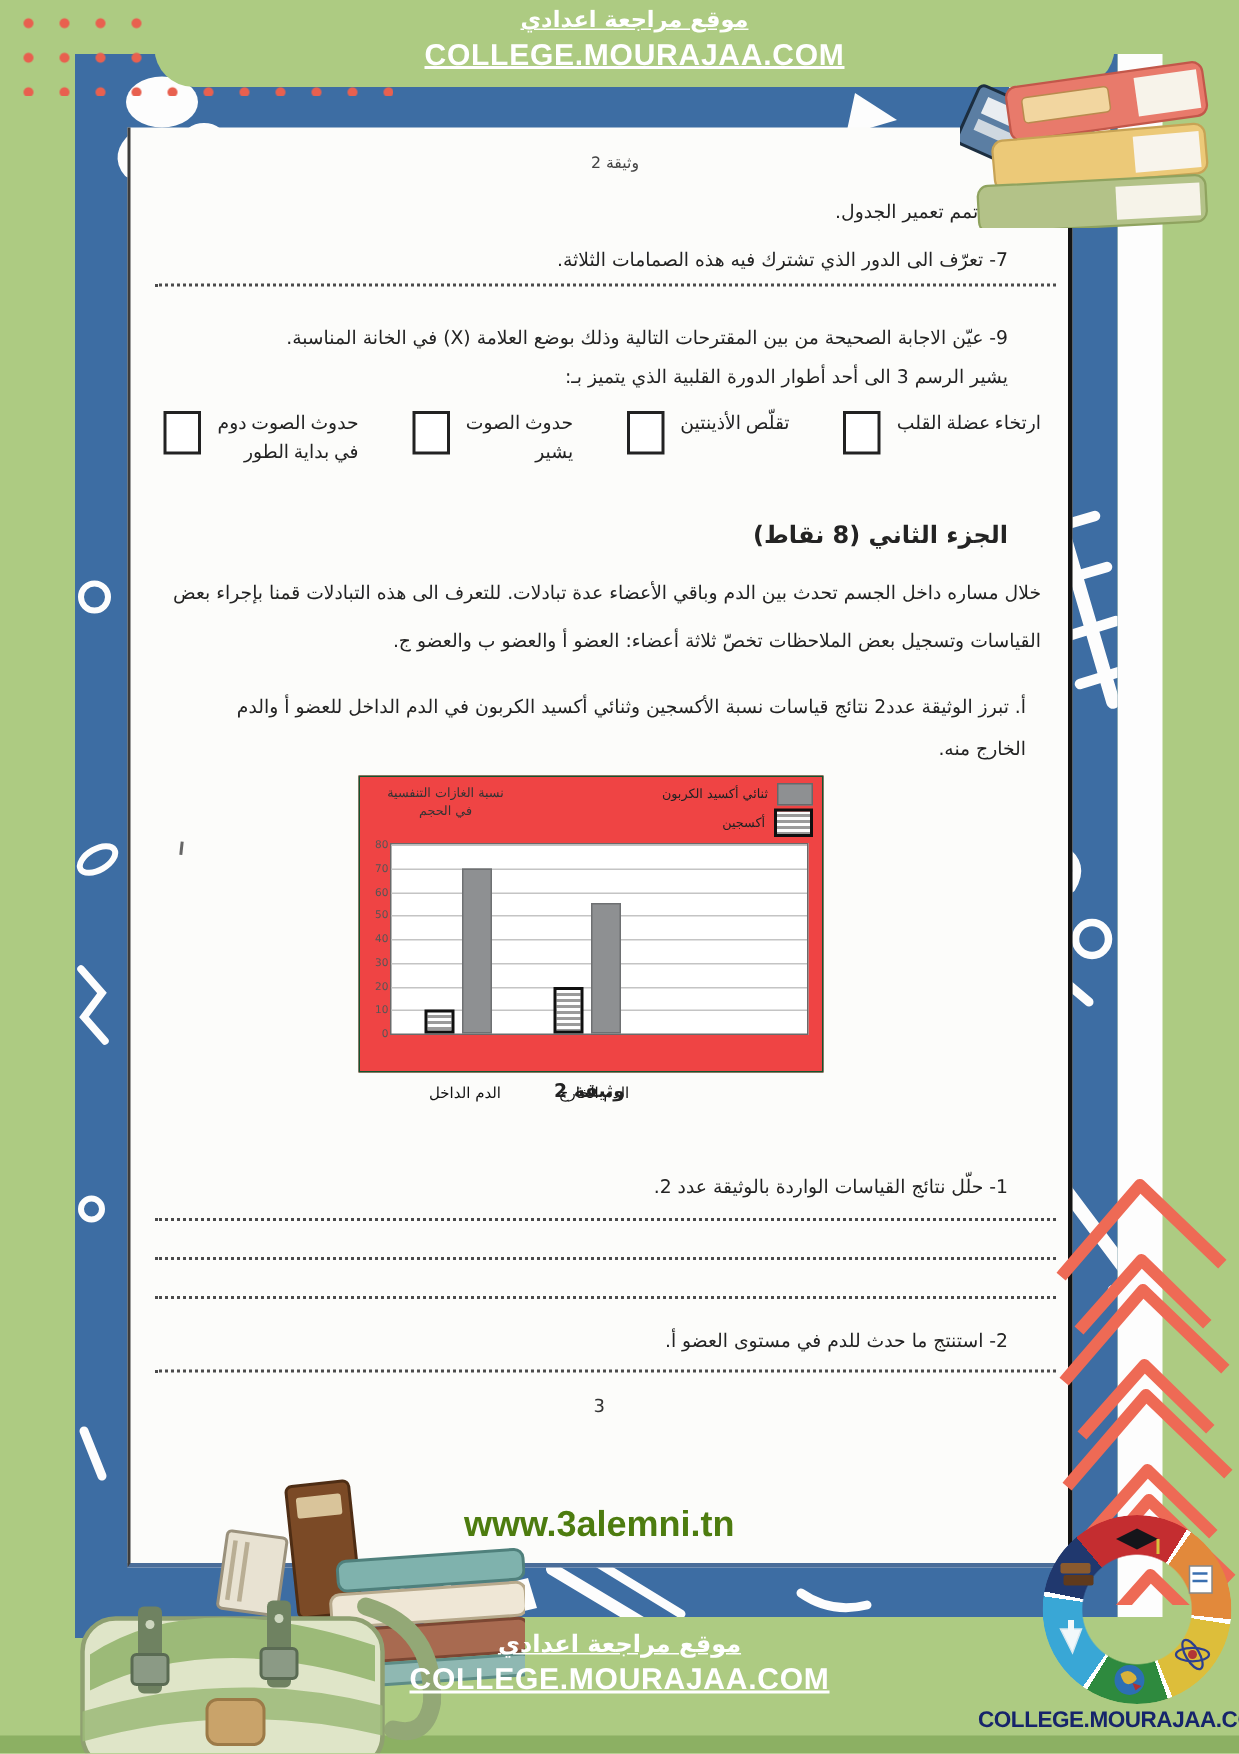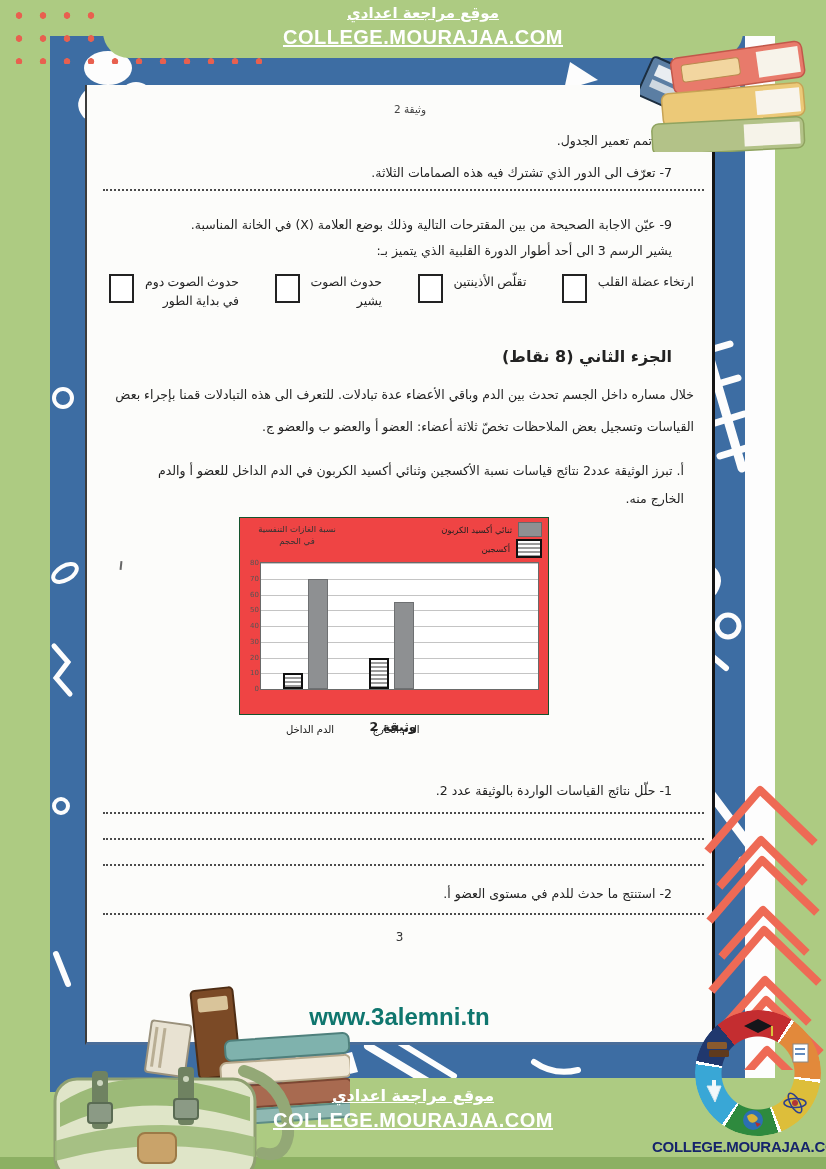--- a/index.html
+++ b/index.html
@@ -26,21 +26,21 @@
   .page{position:absolute;inset:0;direction:rtl;color:#232323;}
   .t{position:absolute;font-size:12.5px;white-space:nowrap;line-height:1.3;}
   .dotline{position:absolute;height:0;border-bottom:2px dotted #4b4b4b;}
   .frag{position:absolute;font-size:10.5px;color:#444;text-align:center;}
   .heading{position:absolute;font-size:16px;font-weight:bold;white-space:nowrap;}
   .choices{position:absolute;top:188px;right:18px;left:22px;display:flex;justify-content:space-between;align-items:flex-start;}
   .choice{display:flex;gap:11px;align-items:flex-start;font-family:Liberation Serif, serif;}
   .choice .lbl{font-size:12.5px;text-align:right;line-height:1.55;}
   .cb{width:21px;height:25px;border:2px solid #222;background:#fff;flex:0 0 auto;margin-top:1px;}
   .pageno{position:absolute;left:0;right:0;text-align:center;font-size:12px;color:#333;}
-  .site{position:absolute;left:0;right:0;text-align:center;font-size:24px;font-weight:bold;color:#0f766e;
+  .site{position:absolute;left:0;right:0;text-align:center;font-size:24px;font-weight:bold;color:#4d7c0f;
         font-family:"Liberation Sans",sans-serif;direction:ltr;}
   .ink-tick{position:absolute;left:33px;top:476px;width:2px;height:9px;background:#666;transform:rotate(6deg);}
   
   .chart{position:absolute;left:152px;top:432px;width:308px;height:196px;background:#ef4444;border:1px solid #14532d;}
   .ytitle{position:absolute;left:2px;top:5px;width:110px;font-size:8.5px;color:#333;text-align:center;line-height:1.45;}
   .legend{position:absolute;right:6px;top:4px;direction:rtl;}
   .lrow{display:flex;align-items:center;gap:6px;margin-bottom:2px;}
   .ltext{font-size:8.5px;color:#222;}
   .sw{display:inline-block;width:22px;height:13px;}
   .sw.solid{background:#8e9092;border:1px solid #66686a;}

